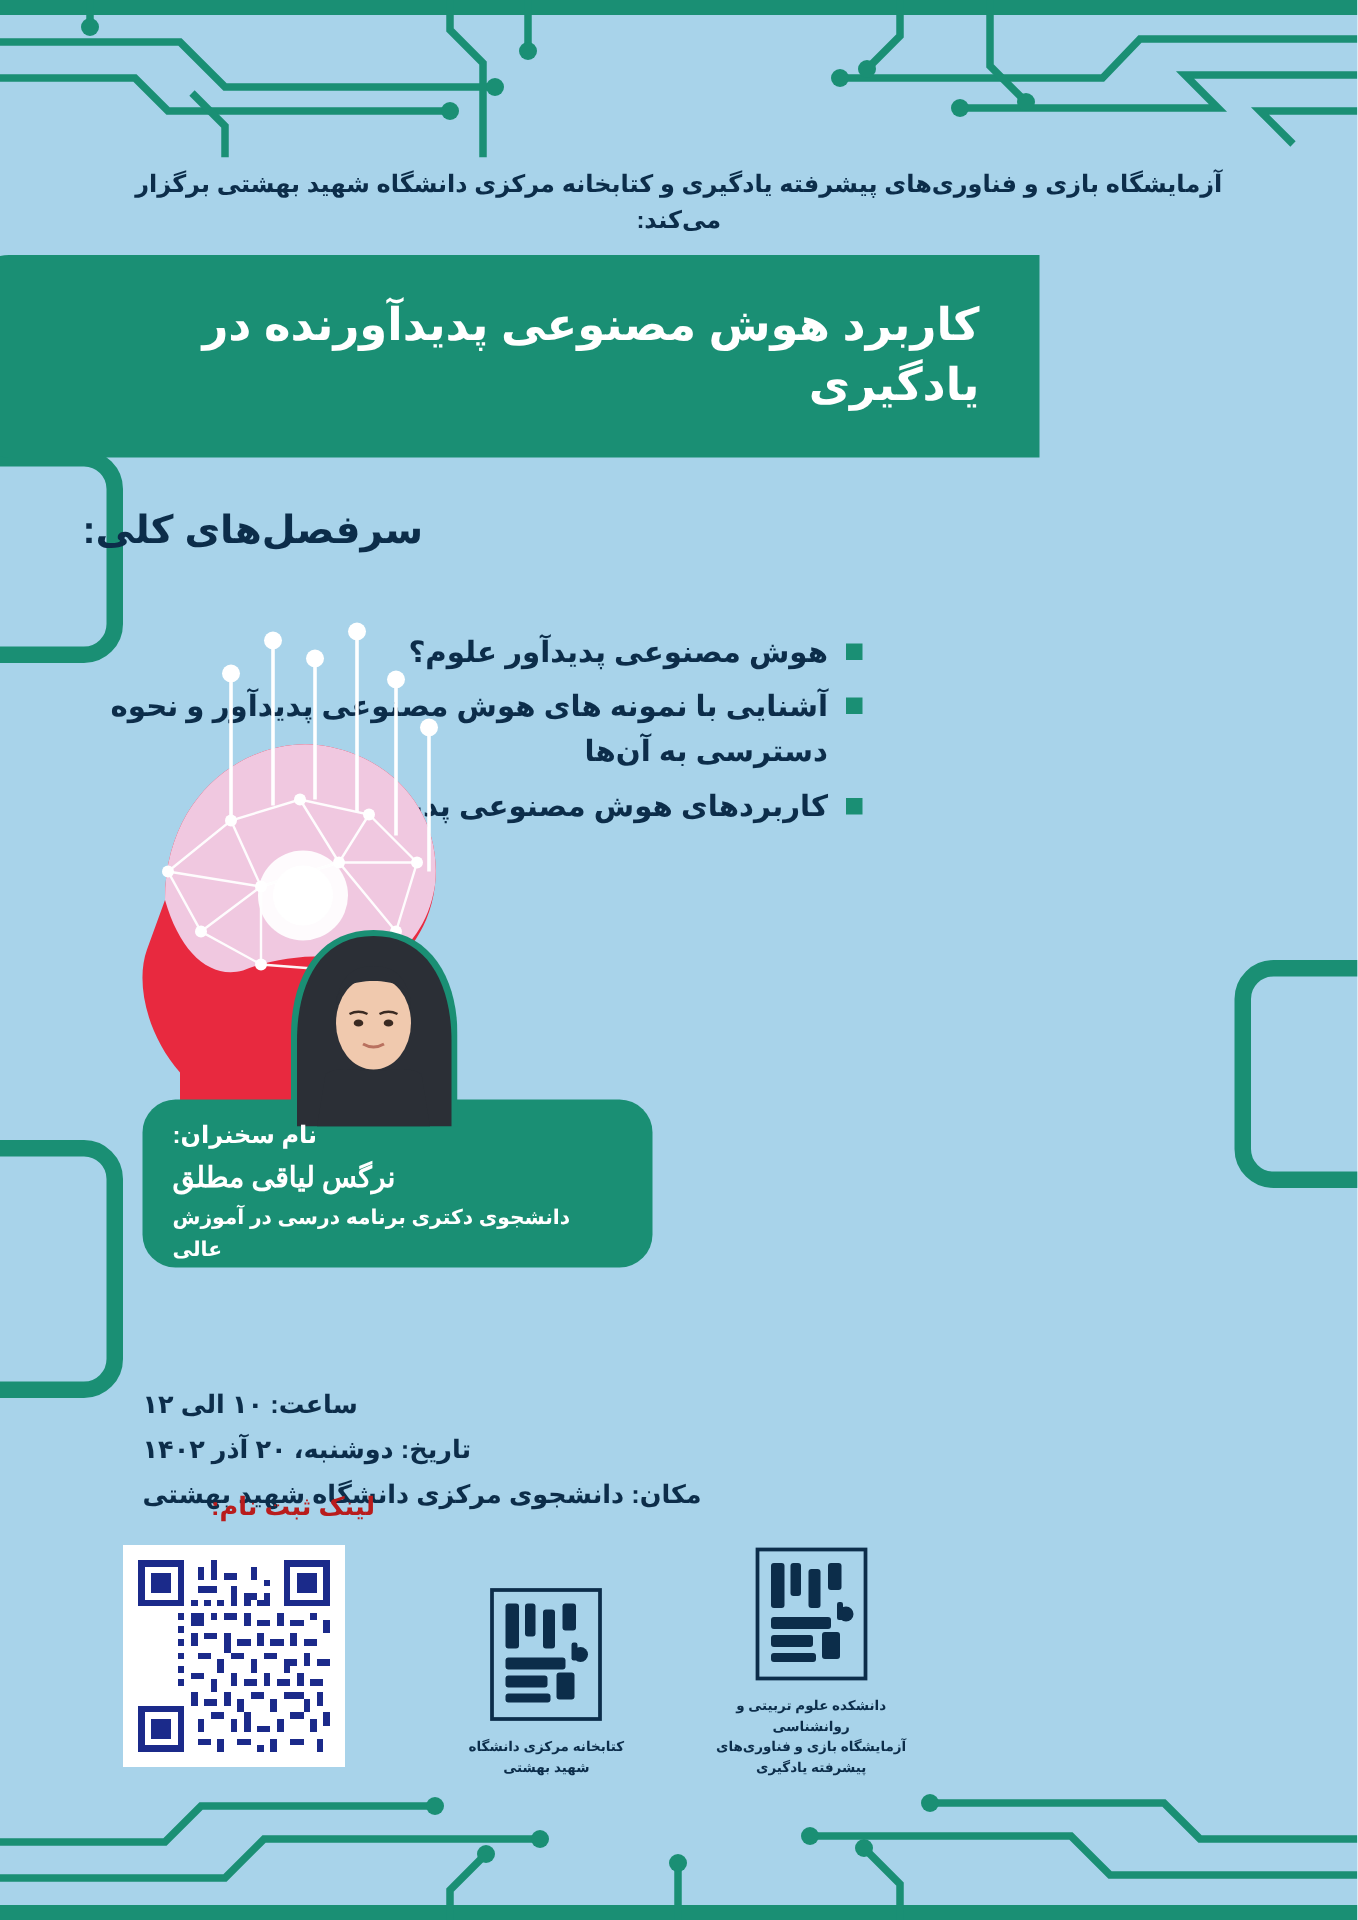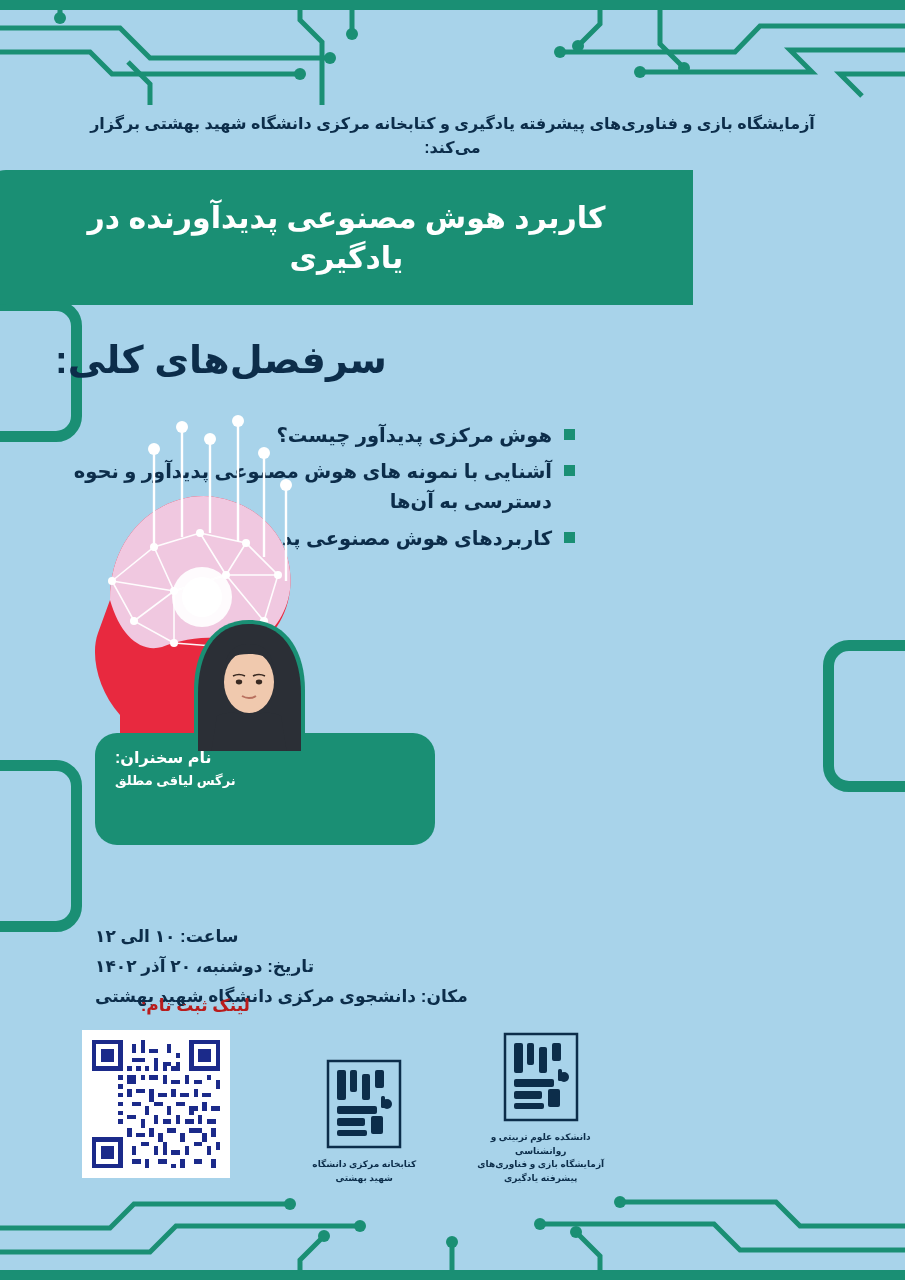--- a/index.html
+++ b/index.html
@@ -91,35 +91,34 @@
     height: 135px;
     background: #1a8f74;
     border-radius: 26px 0 0 26px;
   }
   .title-band .title-text {
     position: absolute;
     top: 50%;
     transform: translateY(-50%);
     right: 40px;
     left: 60px;
-    text-align: center;
     color: #ffffff;
     font-size: 30px;
     font-weight: bold;
     line-height: 1.35;
   }
 
   
   .topics-heading {
     position: absolute;
     top: 338px;
     right: 470px;
     left: 55px;
     text-align: left;
-    font-size: 38px;
+    font-size: 26px;
     font-weight: bold;
     color: #0c2d4a;
   }
   .topics-list {
     position: absolute;
     top: 420px;
     right: 330px;
     left: 60px;
     margin: 0;
     padding: 0;
@@ -175,23 +174,24 @@
     left: 115px;
     text-align: left;
     color: #ffffff;
   }
   .speaker-label {
     font-size: 16px;
     font-weight: bold;
     line-height: 1.7;
   }
   .speaker-name {
-    font-size: 13px;
+    font-size: 19px;
     font-weight: bold;
     line-height: 1.55;
+    font-family: Liberation Serif, serif;
   }
   .speaker-role {
     font-size: 13.5px;
     font-weight: bold;
     line-height: 1.6;
   }
   .speaker-photo {
     position: absolute;
     top: 618px;
     left: 187px;
@@ -331,21 +331,21 @@
 
   <div class="title-band">
     <div class="title-text">کاربرد هوش مصنوعی پدیدآورنده در یادگیری</div>
   </div>
 
   <div class="topics-heading">سرفصل‌های کلی:</div>
 
   <ul class="topics-list">
     <li>
       <span class="bullet"></span>
-      <span class="topic-text">هوش مرکزی پدیدآور چیست؟</span>
+      <span class="topic-text">هوش مصنوعی پدیدآور علوم؟</span>
     </li>
     <li>
       <span class="bullet"></span>
       <span class="topic-text">آشنایی با نمونه های هوش مصنوعی پدیدآور و نحوه دسترسی به آن‌ها</span>
     </li>
     <li>
       <span class="bullet"></span>
       <span class="topic-text">کاربردهای هوش مصنوعی پدیدآور در یادگیری</span>
     </li>
   </ul>
@@ -421,20 +421,21 @@
       <path d="M46 58 Q52 55 58 58" stroke="#3a2a22" stroke-width="1.6" fill="none"></path>
       <path d="M66 58 Q72 55 78 58" stroke="#3a2a22" stroke-width="1.6" fill="none"></path>
       <path d="M55 78 Q62 82 69 78" stroke="#b9715f" stroke-width="2" fill="none"></path>
       <path d="M30 98 C40 92 52 96 62 96 C72 96 84 92 94 98 L100 135 L24 135 Z" fill="#2b2f36"></path>
     </g>
   </svg>
 
   <div class="speaker-texts">
     <div class="speaker-label">نام سخنران:</div>
     <div class="speaker-name">نرگس لیاقی مطلق</div>
+    <div class="speaker-role">دانشجوی دکتری برنامه درسی در آموزش عالی</div>
   </div>
 
   <div class="details">
     <div>ساعت: ۱۰ الی ۱۲</div>
     <div>تاریخ: دوشنبه، ۲۰ آذر ۱۴۰۲</div>
     <div>مکان: دانشجوی مرکزی دانشگاه شهید بهشتی</div>
   </div>
 
   <div class="register-label">لینک ثبت نام:</div>
 

